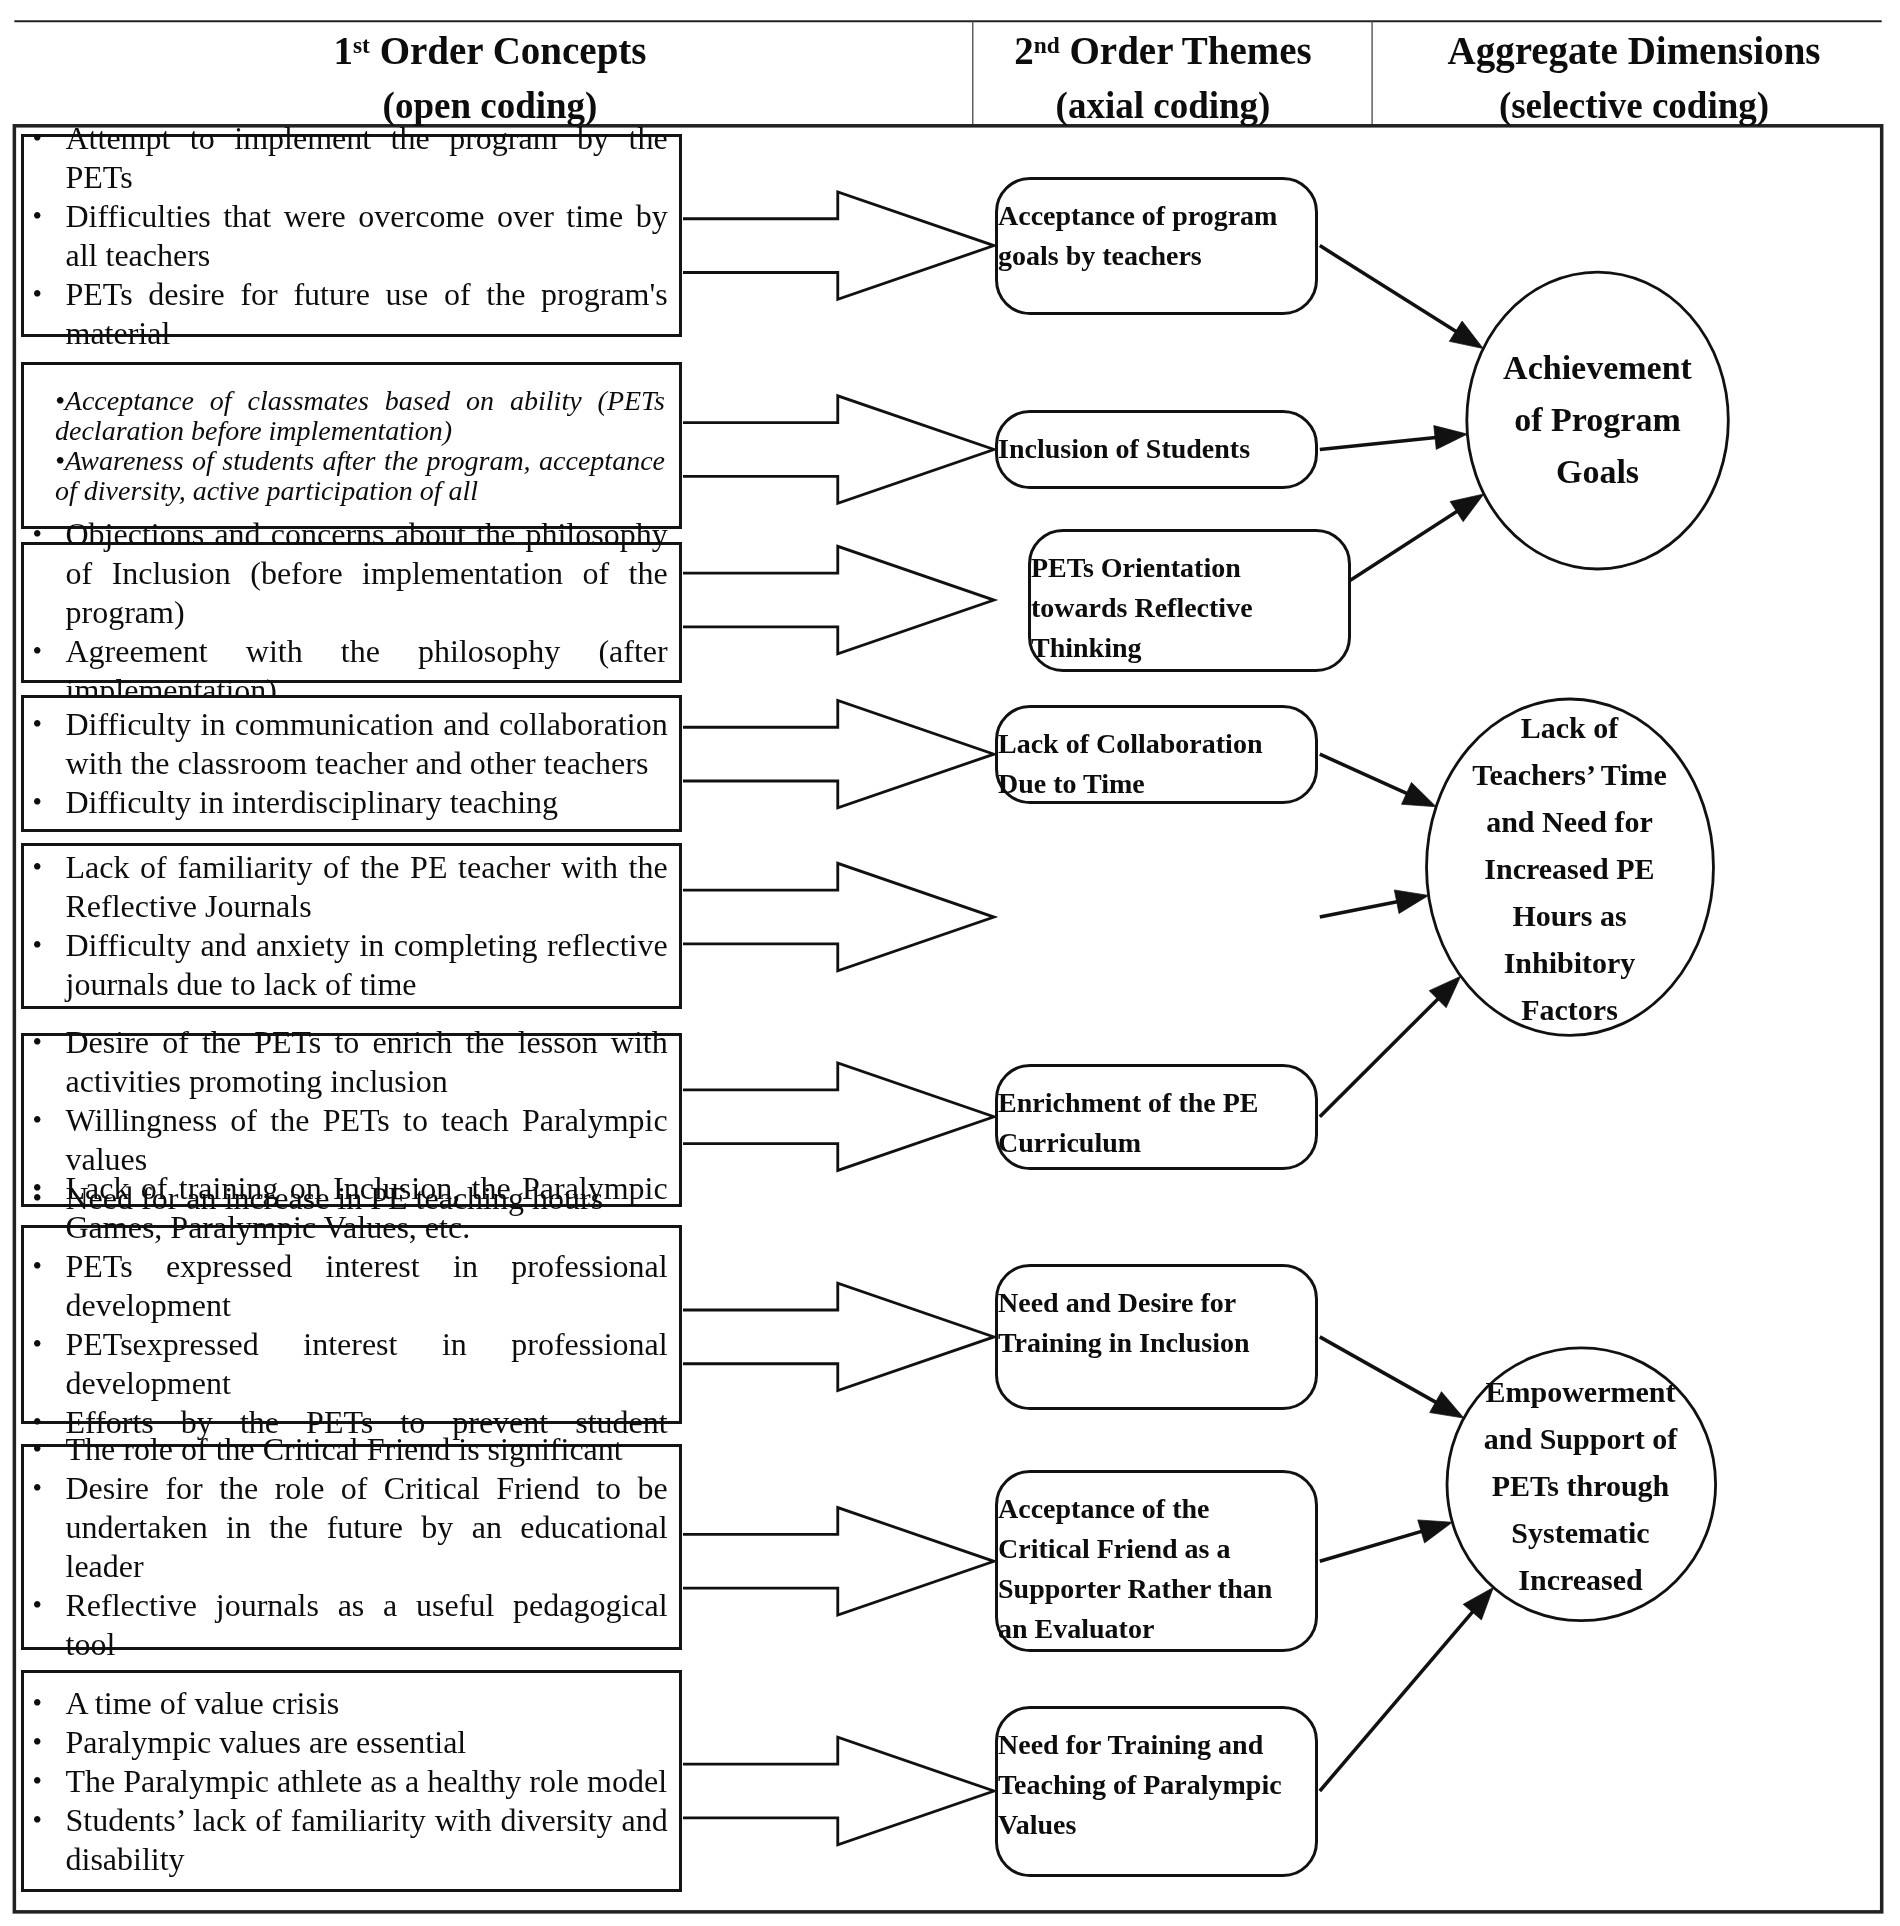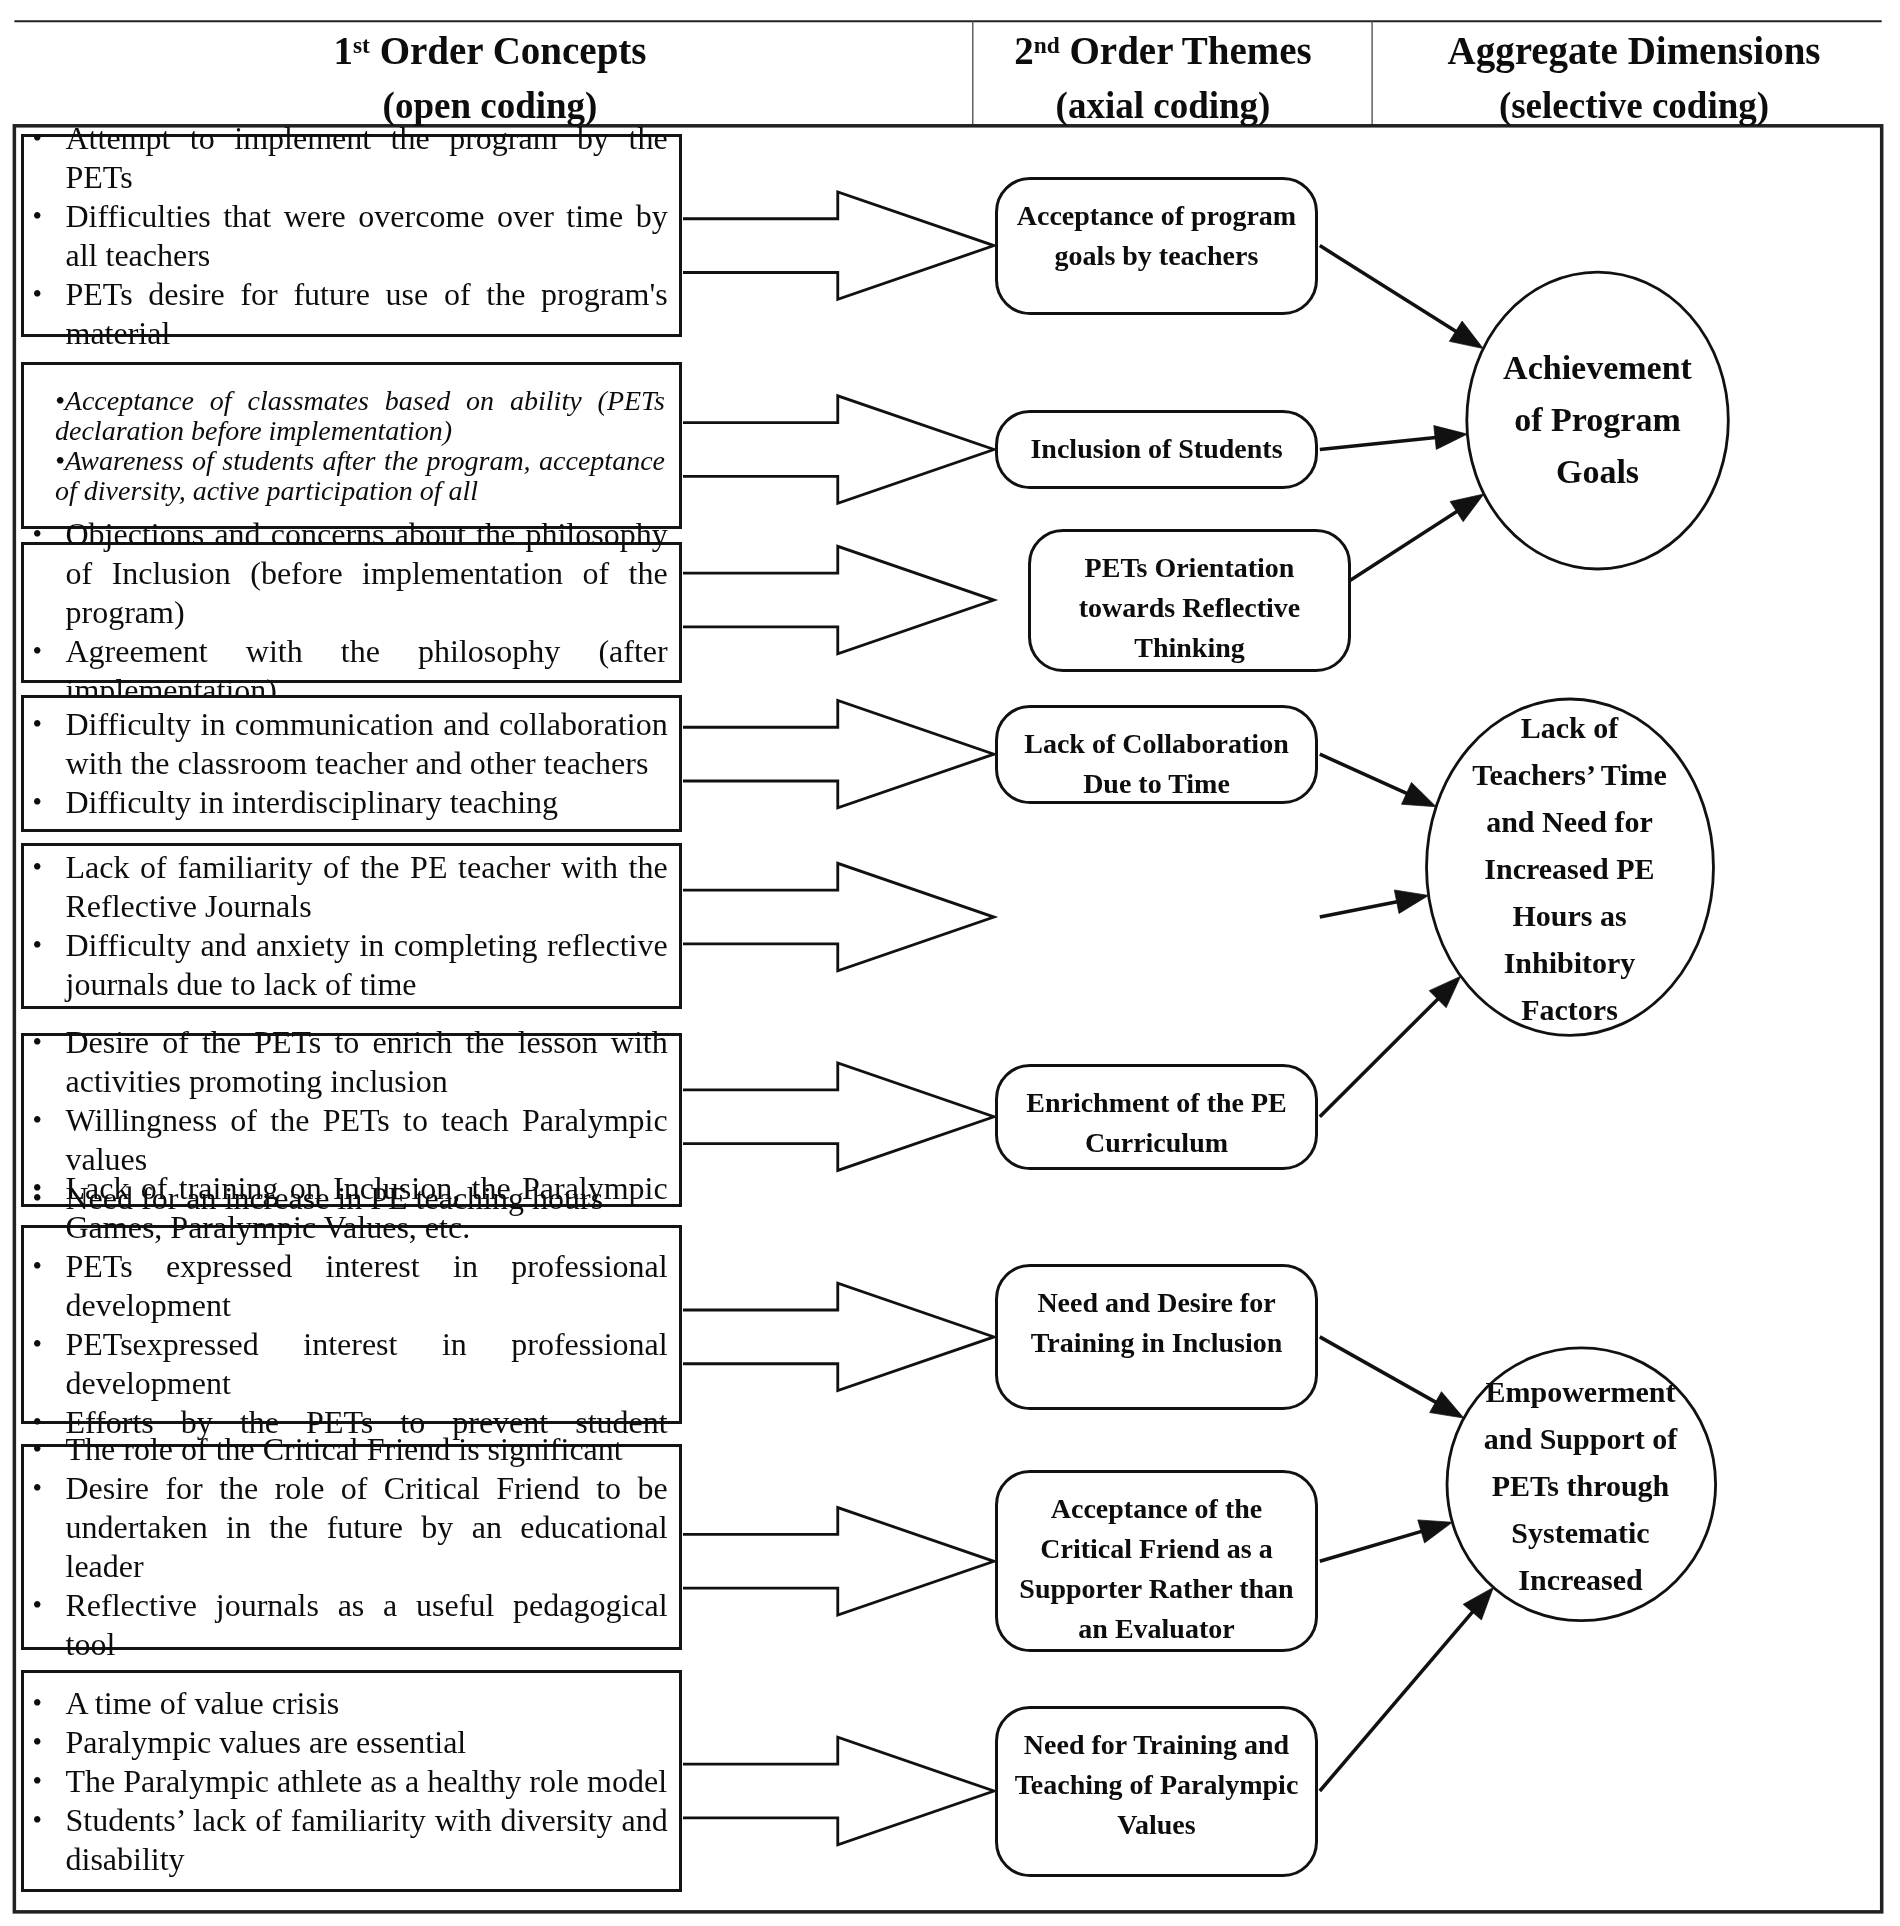--- a/index.html
+++ b/index.html
@@ -12,21 +12,21 @@
   .sup{font-size:0.60em;position:relative;top:-0.5em;text-align:center;}
   .cbox{position:absolute;left:21px;width:661px;border:3.5px solid #141414;background:#fff;
     box-sizing:border-box;display:flex;flex-direction:column;justify-content:center;
     padding:4.2px 0;z-index:2;}
   .brow{display:flex;align-items:flex-start;padding:0 11.3px 0 8.5px;}
   .bmark{flex:none;width:33px;font-size:27px;line-height:39px;}
   .btxt{flex:1;display:block;text-align:justify;font-size:32px;line-height:39px;}
   .cbox.inline{padding:4.2px 14px 4.2px 31px;}
   .ibullet{text-align:justify;font-size:28px;line-height:30px;font-style:italic;}
   .tbox{position:absolute;left:995px;width:323px;border:3.5px solid #111;border-radius:35px;
-    background:#fff;box-sizing:border-box;text-align:center;font-weight:bold;
+    background:#fff;box-sizing:border-box;font-weight:bold;
     font-size:28px;line-height:40px;padding-top:15.6px;z-index:2;}
   .tline{display:block;}
   .ctext{position:absolute;text-align:center;font-weight:bold;z-index:2;}
   .ctext.c0{font-size:34px;line-height:52px;}
   .ctext.c1,.ctext.c2{font-size:30px;line-height:47px;}
   .cline{display:block;}
 </style>
 </head>
 <body>
 

